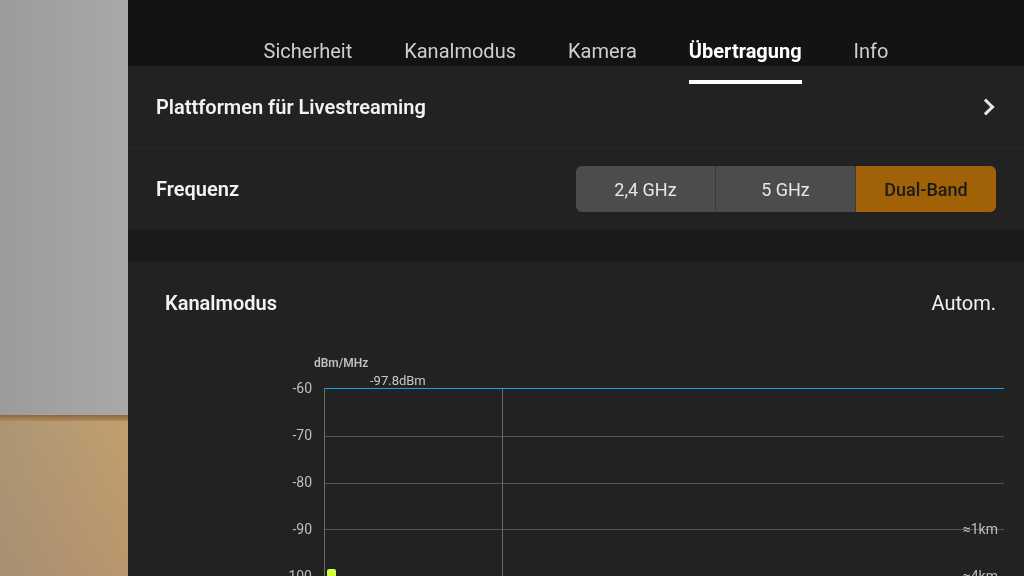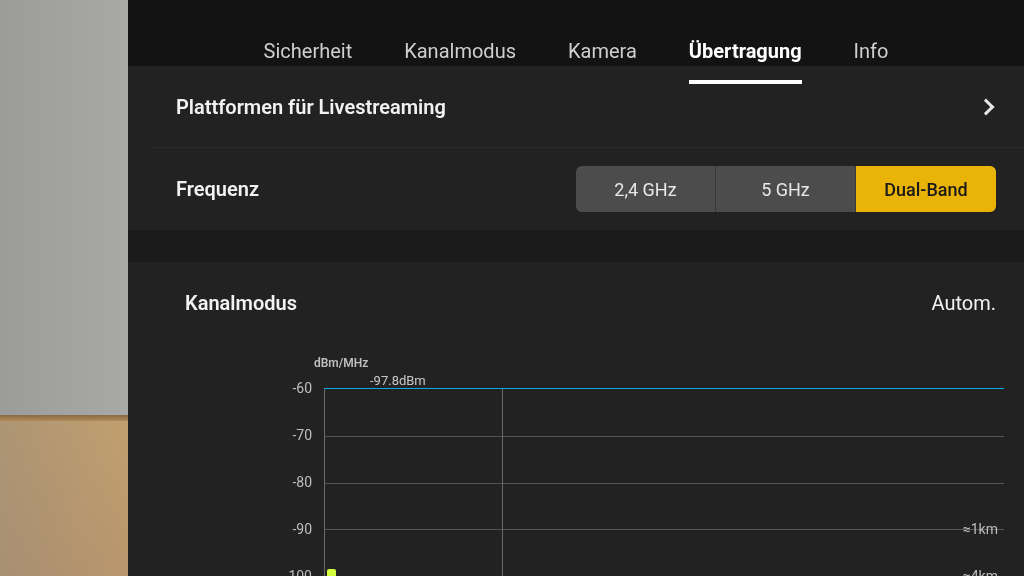--- a/index.html
+++ b/index.html
@@ -69,21 +69,20 @@
   }
 
   
   .row {
     display: flex;
     align-items: center;
     justify-content: space-between;
     padding: 0 28px;
     height: 82px;
     border-bottom: 1px solid rgba(255,255,255,0.04);
-    margin-left: 20px;
   }
   .row.linkrow { cursor: pointer; }
   .row .label {
     color: #f2f2f2;
     font-size: 20px;
     font-weight: 600;
   }
   .row .value {
     color: #f2f2f2;
     font-size: 20px;
@@ -111,21 +110,21 @@
     min-width: 140px;
     padding: 0 20px;
     display: flex; align-items: center; justify-content: center;
     color: #e8e8e8;
     font-size: 18px;
     cursor: pointer;
     border-right: 1px solid rgba(0,0,0,0.25);
   }
   .segmented .seg:last-child { border-right: none; }
   .segmented .seg.selected {
-    background: #eab308;
+    background: #a16207;
     color: #1a1a1a;
     font-weight: 500;
   }
 
   
   .section-gap {
     height: 32px;
     background: rgba(0,0,0,0.18);
   }
 

